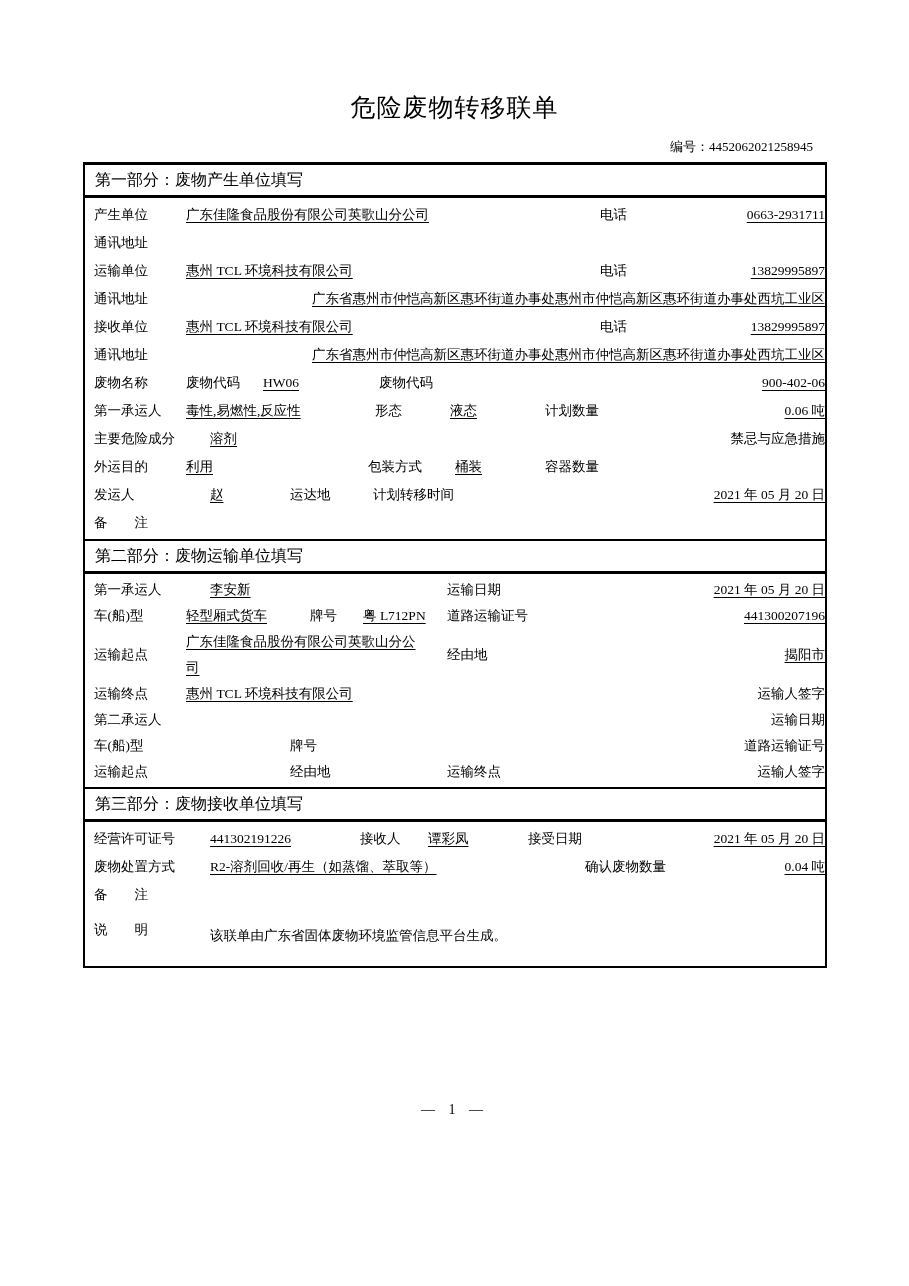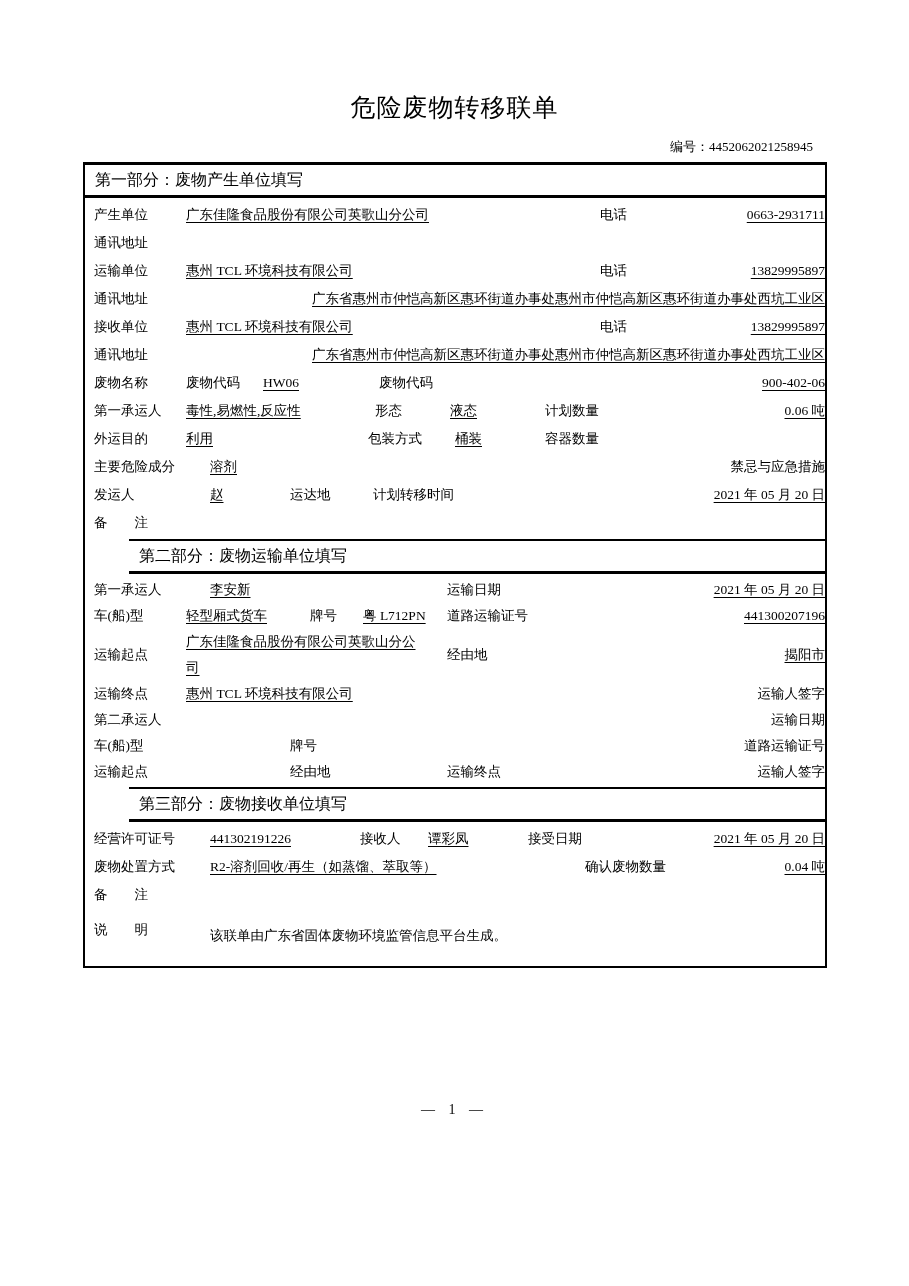--- a/index.html
+++ b/index.html
@@ -16,21 +16,21 @@
     text-align:right; padding-right:14px; font-size:13px;
   }
   .tbl {
     width:744px; margin:6px 0 0 83px; box-sizing:border-box;
     border:2px solid #000; border-top-width:3px;
   }
   .sec-h {
     font-size:16px; padding:4px 0 5px 10px;
     border-bottom:3px solid #000; line-height:21px;
   }
-  .sec-h.mid { border-top:2px solid #000;margin-left:44px; }
+  .sec-h.mid { border-top:2px solid #000; }
   .sec-body { padding:3px 0 2px 0; }
   .row { display:flex; align-items:center; min-height:28px; padding-left:9px; }
   .s2row { min-height:26px; }
   .c { flex:none; }
   .grow { flex:1 1 auto;text-align:right; }
   .u { text-decoration:underline; text-underline-offset:3px; }
   .wrapval { display:inline-block; line-height:26px; }
   .notelines { flex:1 1 auto;margin-top:12px; }
   .notelines div { line-height:29px; }
   .note-row { padding-bottom:14px; }
@@ -98,35 +98,35 @@
       <div class="row">
         <span class="c" style="width:92px">第一承运人</span>
         <span class="c" style="width:189px"><span class="u">毒性,易燃性,反应性</span></span>
         <span class="c" style="width:75px">形态</span>
         <span class="c" style="width:95px"><span class="u">液态</span></span>
         <span class="c" style="width:92px">计划数量</span>
         <span class="c grow"><span class="u">0.06 吨</span></span>
       </div>
 
       <div class="row">
+        <span class="c" style="width:116px">主要危险成分</span>
+        <span class="c" style="width:237px"><span class="u">溶剂</span></span>
+        <span class="c grow">禁忌与应急措施</span>
+      </div>
+
+      <div class="row">
         <span class="c" style="width:92px">外运目的</span>
         <span class="c" style="width:182px"><span class="u">利用</span></span>
         <span class="c" style="width:87px">包装方式</span>
         <span class="c" style="width:90px"><span class="u">桶装</span></span>
         <span class="c" style="width:92px">容器数量</span>
         <span class="c grow"></span>
       </div>
 
       <div class="row">
-        <span class="c" style="width:116px">主要危险成分</span>
-        <span class="c" style="width:237px"><span class="u">溶剂</span></span>
-        <span class="c grow">禁忌与应急措施</span>
-      </div>
-
-      <div class="row">
         <span class="c" style="width:116px">发运人</span>
         <span class="c" style="width:80px"><span class="u">赵</span></span>
         <span class="c" style="width:83px">运达地</span>
         <span class="c" style="width:123px">计划转移时间</span>
         <span class="c grow"><span class="u">2021 年 05 月 20 日</span></span>
       </div>
 
       <div class="row">
         <span class="c">备　　注</span>
       </div>

